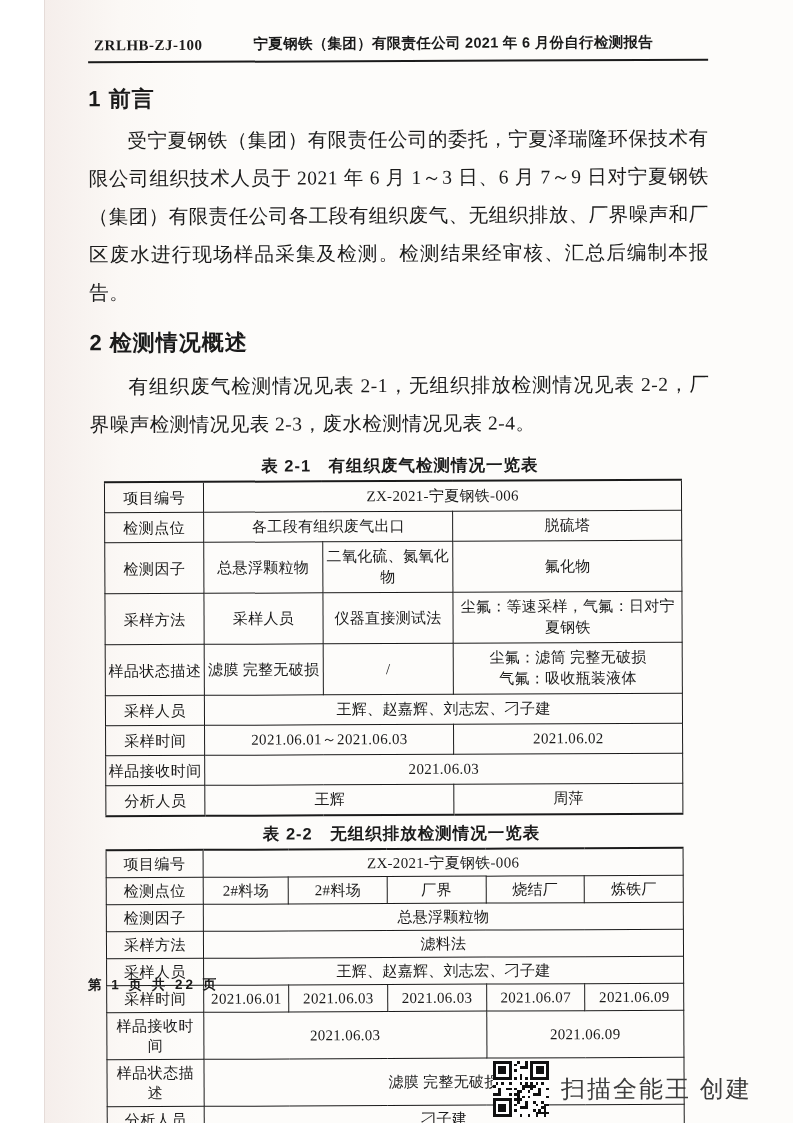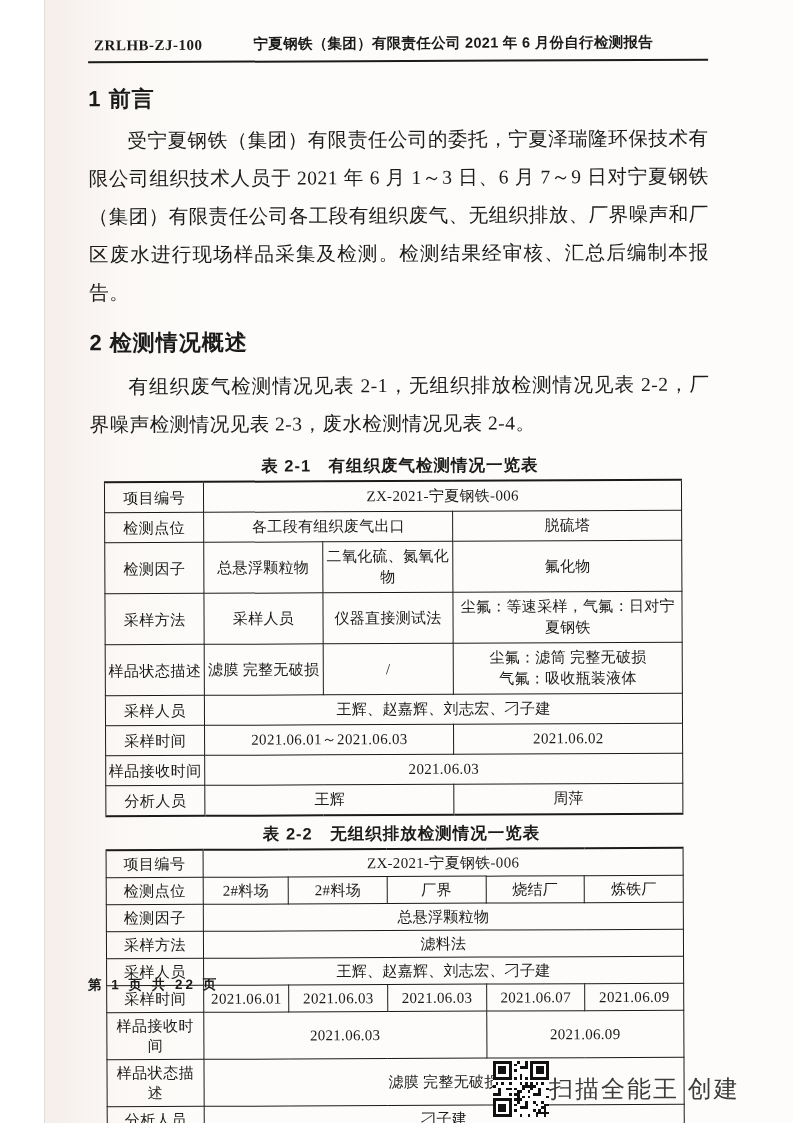--- a/index.html
+++ b/index.html
@@ -101,21 +101,21 @@
     font-weight:bold;font-size:14.5px;letter-spacing:.5px;
   }
   .footer-page{
     font-family:"Liberation Sans","DejaVu Sans",sans-serif;
     font-weight:bold;font-size:13.5px;letter-spacing:3px;
     margin-right:18px;
   }
   
   .scan-mark{
     position:absolute;left:493px;top:1061px;
-    display:flex;align-items:center;
+    display:flex;align-items:center;gap:12px;
   }
   .qr{width:56px;height:56px;display:block;}
   .scan-label{
     font-family:"Liberation Sans","DejaVu Sans",sans-serif;
     font-size:24px;color:#3c3c3c;letter-spacing:2px;white-space:nowrap;
   }
 </style>
 </head>
 <body>
 

